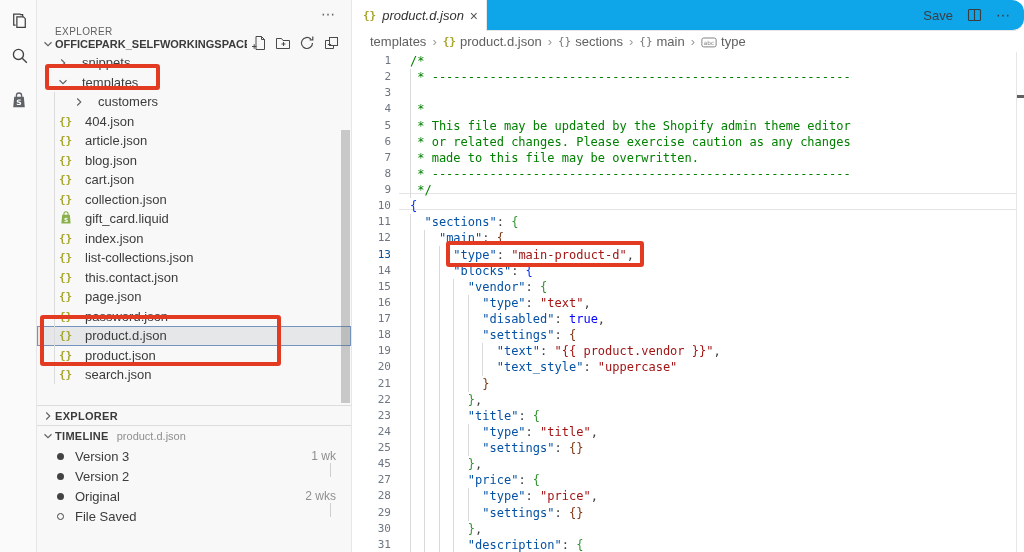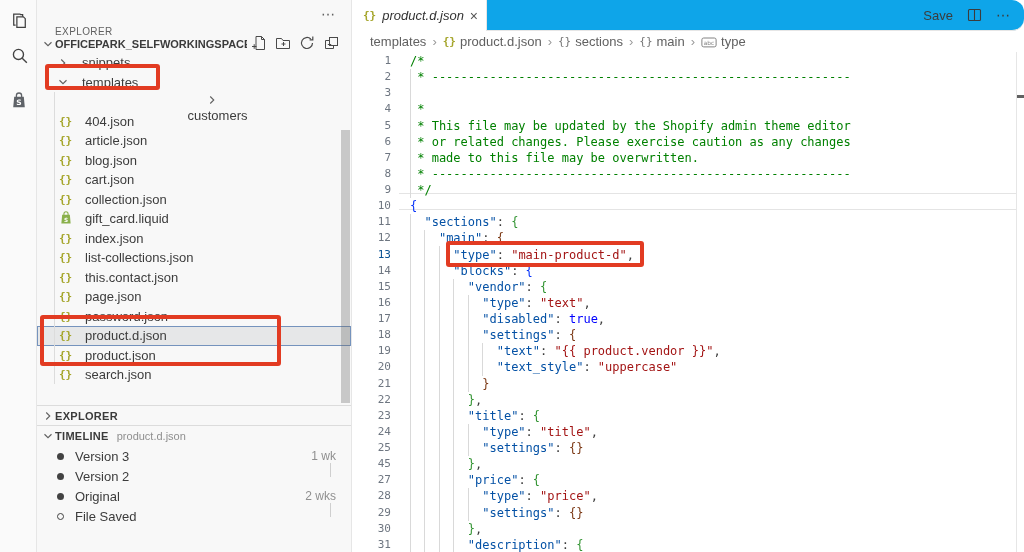--- a/index.html
+++ b/index.html
@@ -21,21 +21,21 @@
   .root-label { font-size:11px; font-weight:bold; color:#3b3b3b; white-space:nowrap; overflow:hidden; width:192px; }
   .root-actions { position:absolute; right:12px; top:1px; display:flex; gap:8px; }
   .root-actions span { width:16px; height:16px; display:flex; cursor:pointer; }
 
   .tree { position:absolute; top:53px; left:0; right:0; }
   .tree-row { position:relative; height:19.5px; display:flex; align-items:center; font-size:13px; color:#3c3c3c; cursor:pointer; white-space:nowrap; }
   .tree-row .twist { width:14px; display:flex; flex:0 0 auto; }
   .tree-row .ficon { width:15px; flex:0 0 auto; text-align:center; }
   .tree-row .lbl { margin-left:12px; }
   .lvl1 { padding-left:19px; }
-  .lvl2f { padding-left:35px;flex-direction:column; }
+  .lvl2f { padding-left:35px; }
   .lvl2 { padding-left:21px; }
   .tree-row.selected { background:#e6e7e8; outline:1px solid #7593bd; outline-offset:-1px; }
   .json-glyph { font-family:"DejaVu Sans Mono", monospace; font-size:11px; font-weight:bold; color:#a5a52b; }
   .indent-guide { position:absolute; width:1px; background:#dcdcdc; }
 
   .sb-scrollbar { position:absolute; right:1px; top:130px; width:9px; height:273px; background:rgba(100,100,100,.32); cursor:pointer; }
 
   .sect-header { position:absolute; left:0; right:0; height:20px; border-top:1px solid #dcdcdc; display:flex; align-items:center; cursor:pointer; background:#f8f8f8; }
   .sect-header .twist { width:14px; margin-left:4px; display:flex; }
   .sect-title { font-size:11px; font-weight:bold; color:#3b3b3b; letter-spacing:.3px; }

